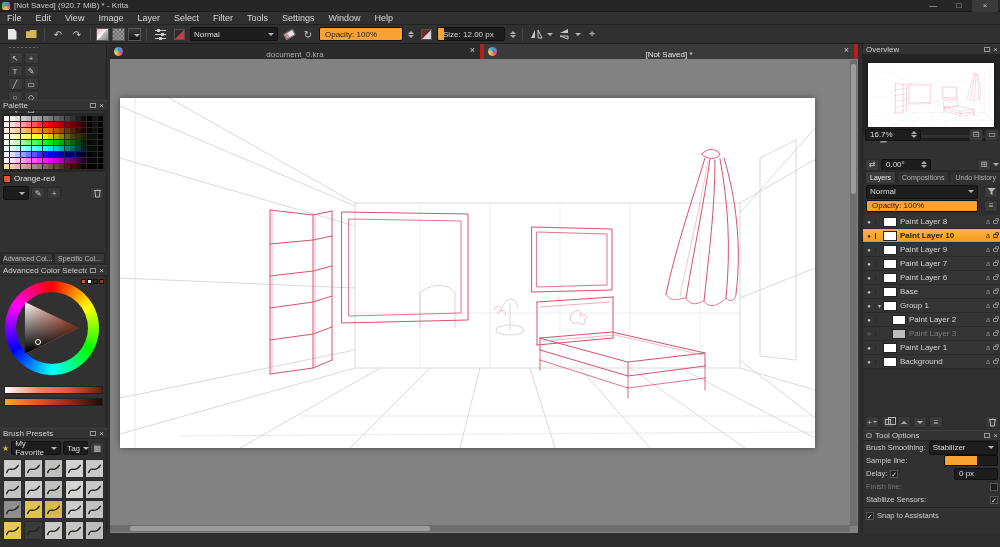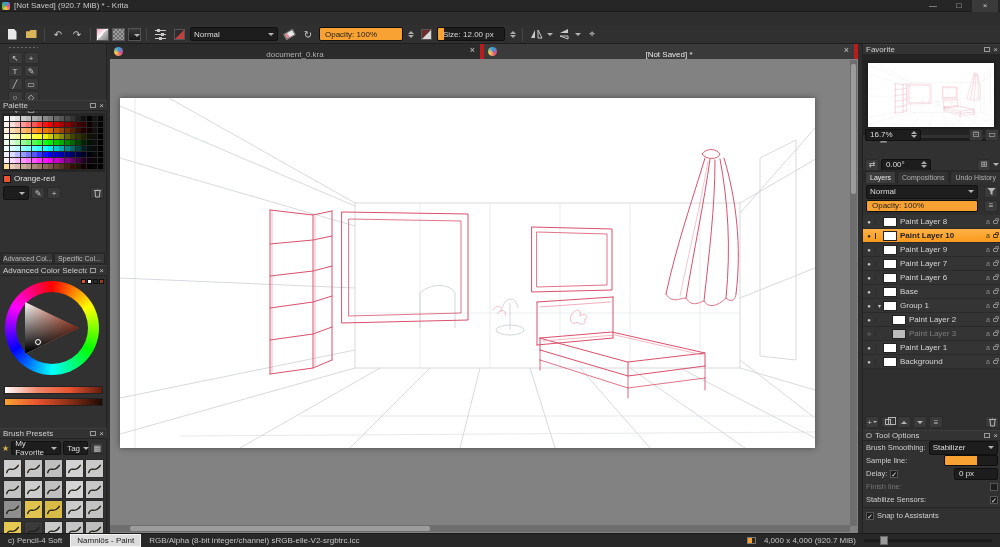--- a/index.html
+++ b/index.html
@@ -176,20 +176,33 @@
   <div id="titlebar">
     <div class="app-icon"></div>
     <span class="ttext">[Not Saved] (920.7 MiB) * - Krita</span>
     <div class="winbtns">
       <div class="wbtn">—</div>
       <div class="wbtn">□</div>
       <div class="wbtn">×</div>
     </div>
   </div>
 
+  <div id="menubar">
+      <span class="menu-item">File</span>
+      <span class="menu-item">Edit</span>
+      <span class="menu-item">View</span>
+      <span class="menu-item">Image</span>
+      <span class="menu-item">Layer</span>
+      <span class="menu-item">Select</span>
+      <span class="menu-item">Filter</span>
+      <span class="menu-item">Tools</span>
+      <span class="menu-item">Settings</span>
+      <span class="menu-item">Window</span>
+      <span class="menu-item">Help</span>
+    </div>
 
   <div id="toolbar">
     <div class="tbtn">
         <div class="pg"></div>
       </div>
     <div class="tbtn">
         <div class="fold"></div>
       </div>
     <div class="tsep"></div>
     <div class="tbtn">↶</div>
@@ -649,21 +662,21 @@
       </div>
     <div class="hscroll">
         <div class="h"></div>
       </div>
   </div>
 
   <div id="rightdock">
 
     <div id="overview">
       <div class="phead">
-        <span class="ptitle">Favorite</span>
+        <span class="ptitle">Overview</span>
         <span class="pbtns">
           <span class="flbtn"></span>
           <span class="xbtn">×</span>
         </span>
       </div>
       <div class="ovthumb">
         <div class="ovcanvas">
           <svg viewBox="0 0 695 350">
               <use href="#sketchart"></use>
             </svg>
@@ -894,25 +907,14 @@
         <span class="chk right">✓</span>
       </div>
       <div class="tosep"></div>
       <div class="torow">
         <span class="chk">✓</span>
         <span class="lab">Snap to Assistants</span>
       </div>
     </div>
   </div>
 
-  <div id="statusbar">
-    <span>c) Pencil-4 Soft</span>
-    <span class="status-box">Namnlös - Paint</span>
-    <span>RGB/Alpha (8-bit integer/channel)  sRGB-elle-V2-srgbtrc.icc</span>
-    <span style="margin-left:auto"></span>
-    <span class="memicon"></span>
-    <span>4,000 x 4,000 (920.7 MiB)</span>
-    <div class="zslider">
-        <div class="zh"></div>
-      </div>
-  </div>
 
 </div>
 
 </body></html>

